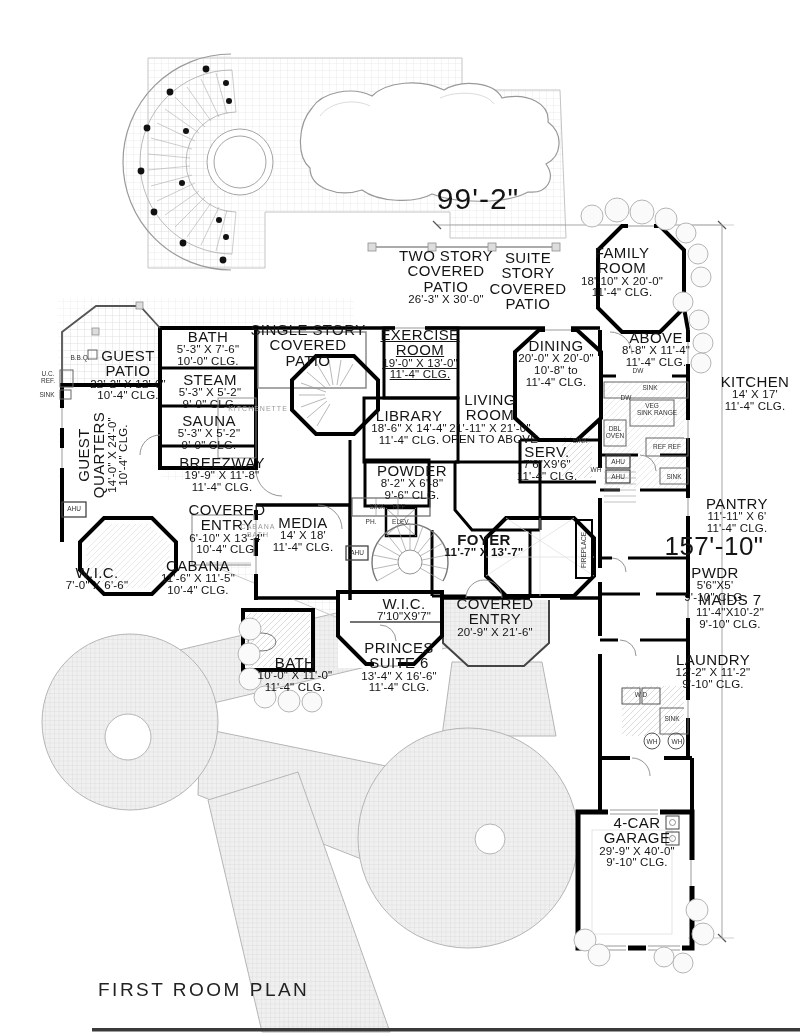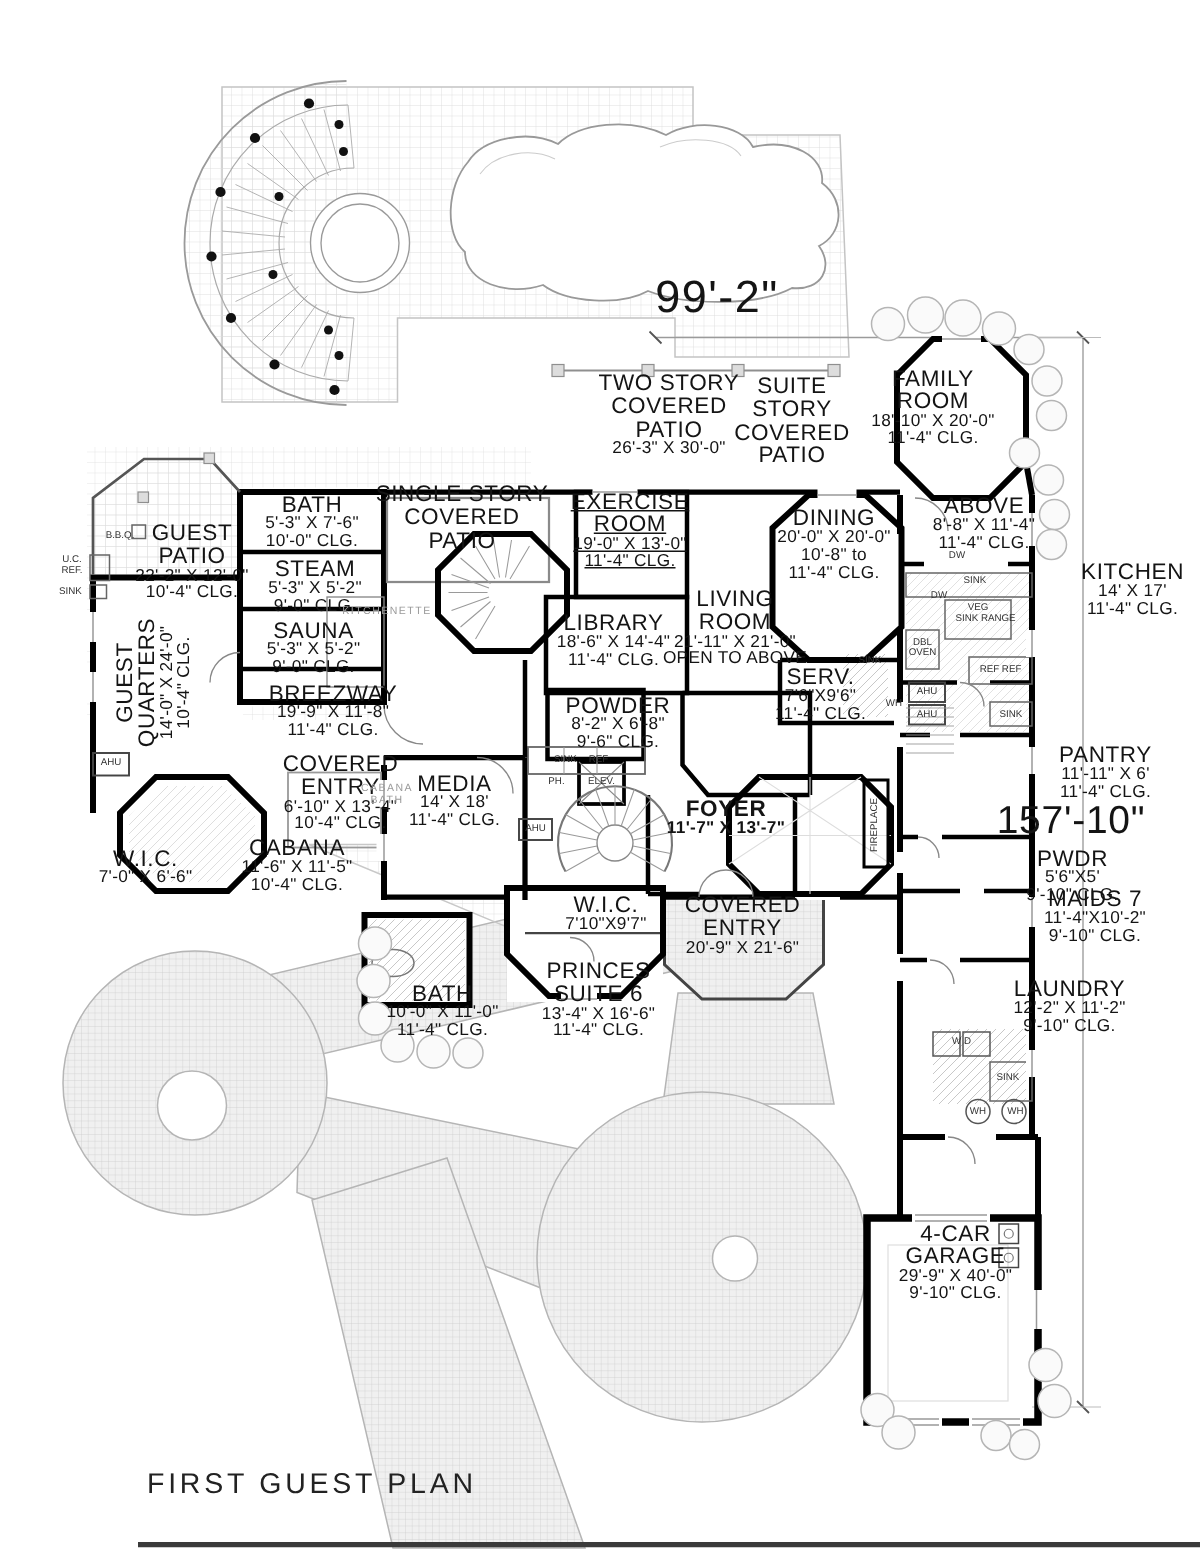--- a/index.html
+++ b/index.html
@@ -494,15 +494,15 @@
 <span class="fx" style="left:667px;top:447px;">REF REF</span>
 <span class="fx" style="left:618px;top:462px;">AHU</span>
 <span class="fx" style="left:618px;top:477px;">AHU</span>
 <span class="fx" style="left:674px;top:477px;">SINK</span>
 <span class="fx" style="left:596px;top:470px;">WH</span>
 <span class="fx" style="left:641px;top:695px;">W D</span>
 <span class="fx" style="left:672px;top:719px;">SINK</span>
 <span class="fx" style="left:652px;top:742px;">WH</span>
 <span class="fx" style="left:677px;top:742px;">WH</span>
 
-<div class="title" style="left:98px;top:979px;">FIRST GUEST PLAN</div>
+<div class="title" style="left:98px;top:979px;">FIRST ROOM PLAN</div>
 
 </div>
 
 </body></html>

